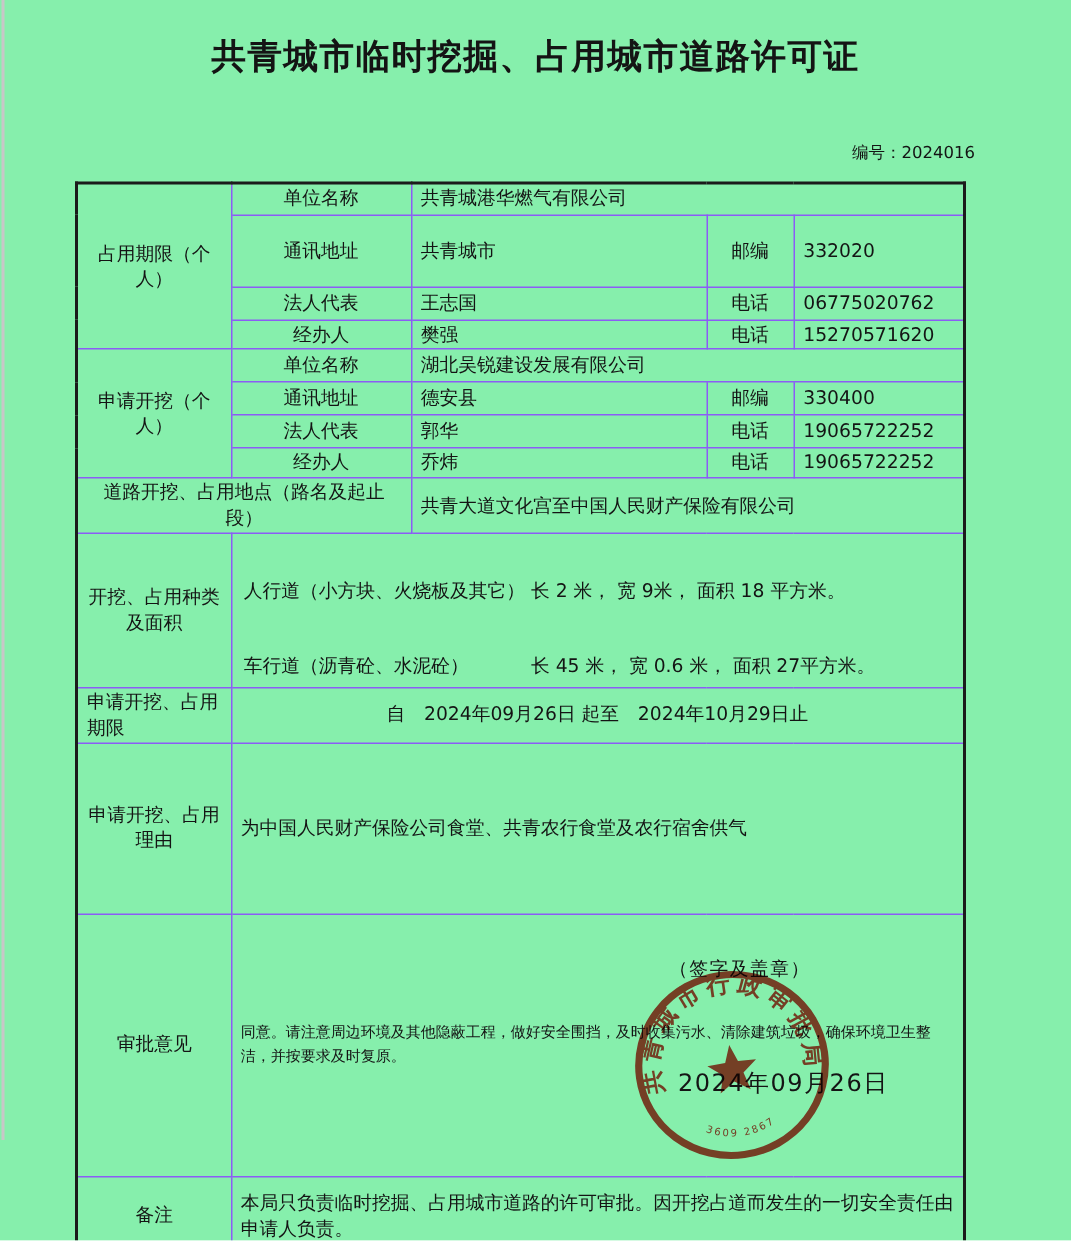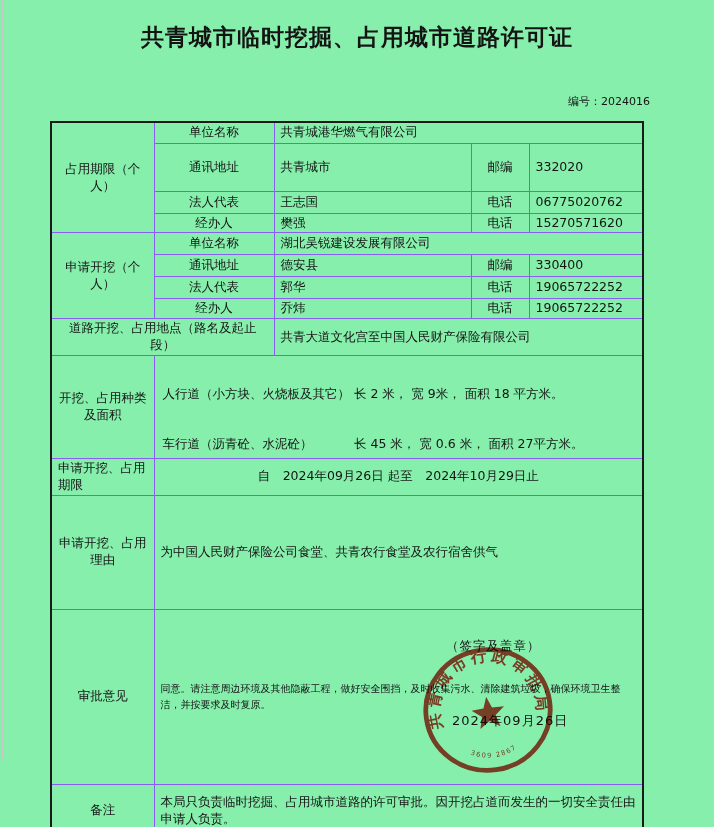--- a/index.html
+++ b/index.html
@@ -25,21 +25,21 @@
   }
   td.lbl { text-align:center; padding:1px 3px; }
   td.val { text-align:left; }
   td.vtop { vertical-align:top; padding-top:4px; }
   td.center { text-align:center; }
   .area-line { padding-left:2px; line-height:26px; white-space:nowrap;margin-top:24px; }
   td.approval-cell { vertical-align:top; padding:44px 10px 0 8px; }
   .opinion { line-height:1.6; font-size:10px; }
   td.remark-cell { font-size:12px; padding-left:10px; padding-right:8px; }
   .sign-hint { position:absolute; left:446px; top:638px; font-size:12.5px; letter-spacing:1px; }
-  .approval-date { position:absolute; left:452px; top:712px; font-size:13px; letter-spacing:1px; }
+  .approval-date { position:absolute; left:452px; top:712px; font-size:16px; letter-spacing:1px; }
   .stamp {
     position:absolute; left:419px; top:643px; width:138px; height:134px;
     mix-blend-mode:multiply; transform:rotate(-8deg);
   }
 </style>
 </head>
 <body>
 
 <div class="page">
   <div class="scan-edge"></div>

